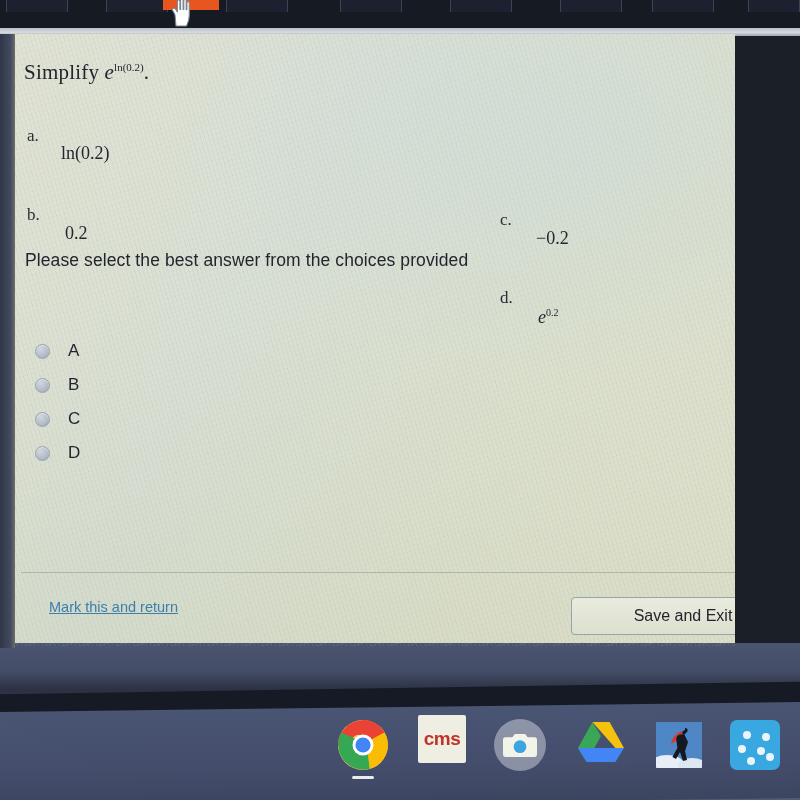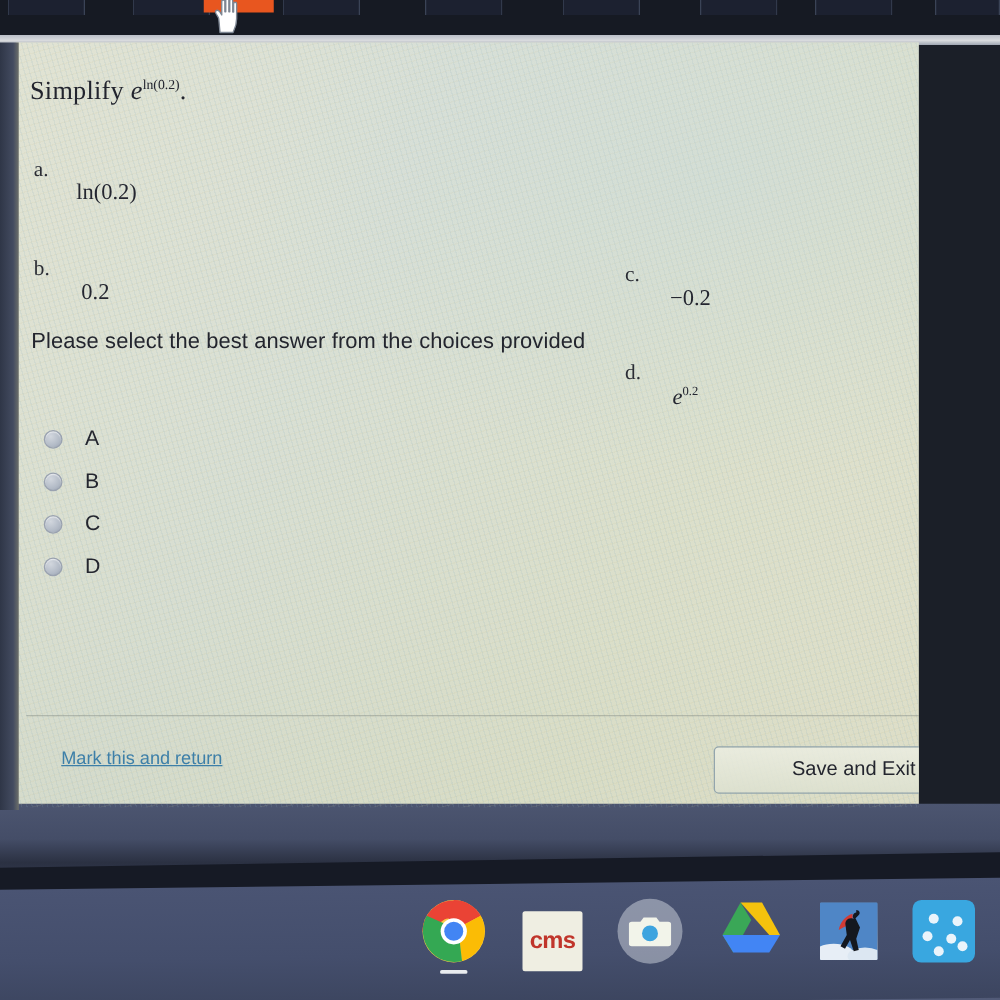--- a/index.html
+++ b/index.html
@@ -129,21 +129,21 @@
   #label-b { left: 14px;  top: 130px; }
   #text-b  { left: 52px;  top: 128px; }
   #label-c { left: 487px; top: 94px; }
   #text-c  { left: 523px; top: 92px; }
   #label-d { left: 487px; top: 131px; }
   #text-d  { left: 525px; top: 130px; }
 
   
   #instruction {
     position: absolute;
-    left: 12px; top: 228px;
+    left: 12px; top: 216px;
     font-size: 17.5px;
     color: #23252e;
     letter-spacing: .1px;
   }
 
   
   #options { position: absolute; left: 22px; top: 300px; }
   .opt-row {
     position: relative;
     height: 34px;
@@ -245,21 +245,21 @@
   .active-dot {
     position: absolute;
     left: 50%; bottom: -7px;
     transform: translateX(-50%);
     width: 22px; height: 3px;
     background: #e9ecef;
     border-radius: 2px;
   }
 
   .icon-cms {
-    width: 48px; height: 48px; margin-top: 29px;
+    width: 48px; height: 48px; margin-top: 15px;
     background: #efeee2;
     border-radius: 2px;
     display: flex; align-items: center; justify-content: center;
     font-family: "Liberation Sans", sans-serif;
     font-weight: bold; font-size: 19px; color: #c0352b;
     letter-spacing: -.5px;
   }
   .icon-camera {
     width: 52px; height: 52px; margin-top: 19px;
     background: rgba(225,229,235,.45);

